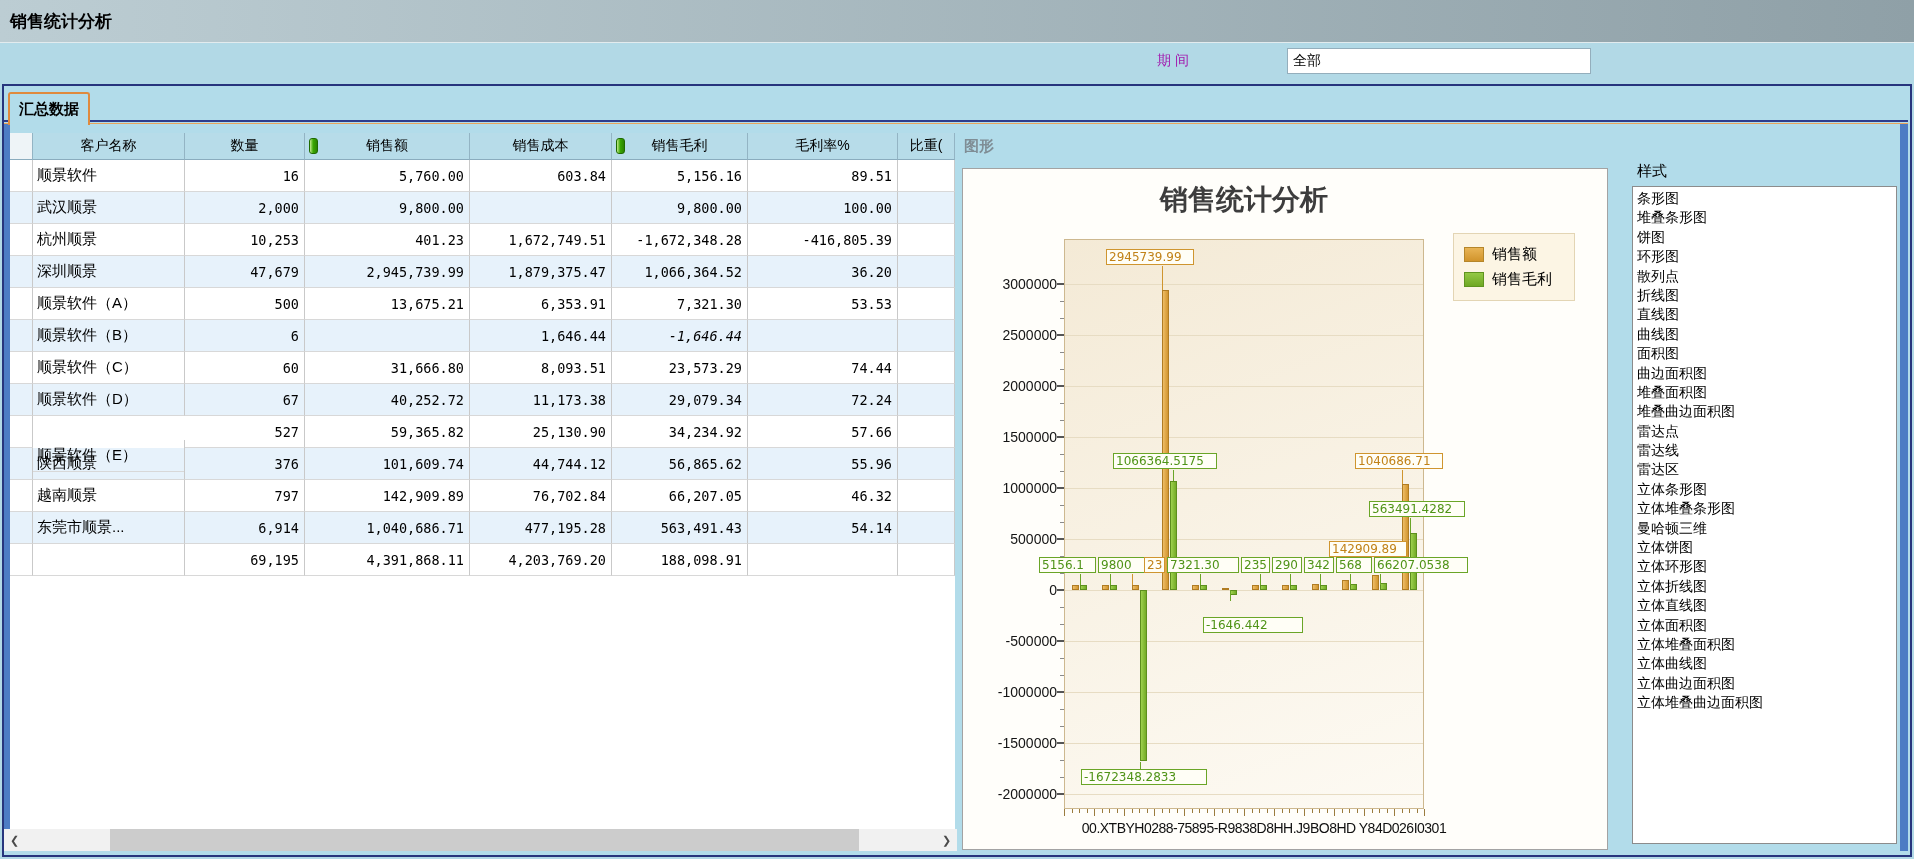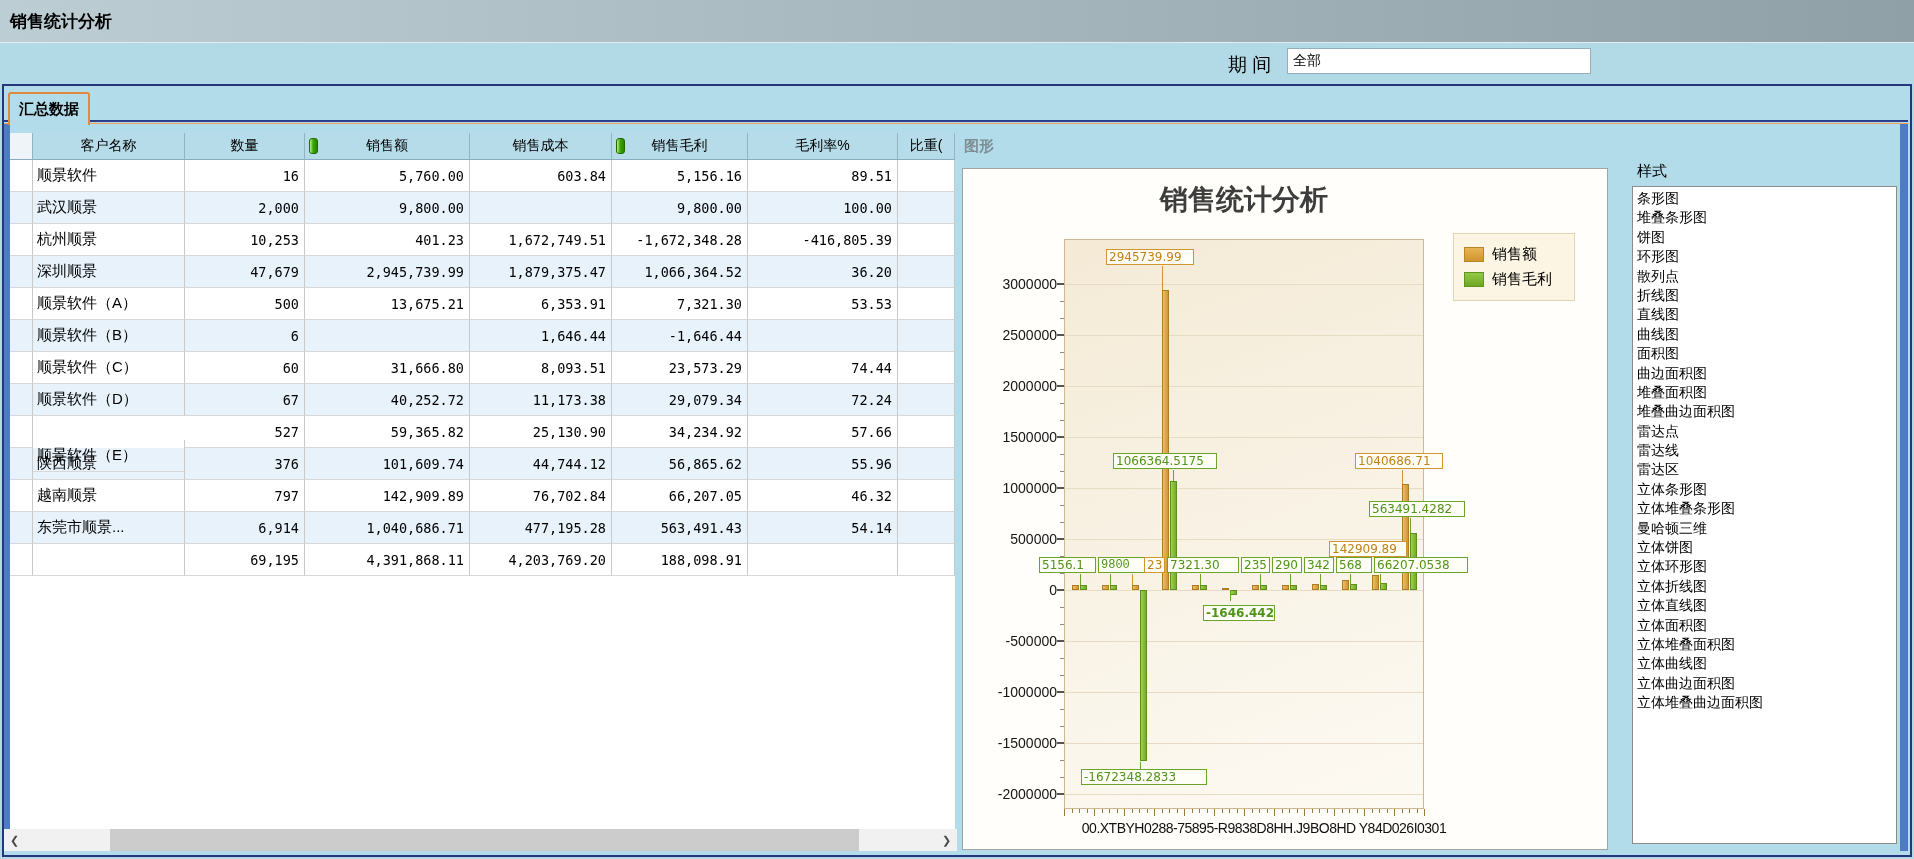--- a/index.html
+++ b/index.html
@@ -6,21 +6,21 @@
   body{width:1914px;height:859px;position:relative;overflow:hidden;background:#b2d9e6;
        font-family:"Liberation Sans","DejaVu Sans",sans-serif;}
 
   
   #titlebar{position:absolute;left:0;top:0;width:1914px;height:42px;
     background:linear-gradient(to right,#bccdd3,#8fa0a7);border-bottom:1px solid #e2ebee}
   #title{position:absolute;left:10px;top:10px;font-size:17px;font-weight:bold;color:#000}
 
   
   #strip{position:absolute;left:0;top:43px;width:1914px;height:38px;background:#b2d9e6}
-  #period-label{position:absolute;left:1228px;top:52px;font-size:19px;color:#000000}
+  #period-label{position:absolute;left:1157px;top:52px;font-size:14px;color:#a21caf}
   #period-input{position:absolute;left:1287px;top:48px;width:292px;height:22px;
     border:1px solid #94aebc;font-size:14px;padding:1px 5px;background:#fff;
     font-family:"Liberation Sans","DejaVu Sans",sans-serif}
 
   
   #container{position:absolute;left:2px;top:84px;width:1906px;height:769px;
     border:2px solid #27357d;background:#b2dcea}
   #line-navy{position:absolute;left:4px;top:120px;width:1904px;height:2px;background:#2c3c8d}
   #line-orange{position:absolute;left:4px;top:123px;width:1904px;height:1px;background:#e8a55c}
   #side-strip-l{position:absolute;left:4px;top:124px;width:6px;height:727px;background:#4d7cc4}
@@ -191,21 +191,21 @@
       <div class="tcell num" style="width: 136px;">7,321.30</div>
       <div class="tcell num" style="width: 150px;">53.53</div>
       <div class="tcell " style="width: 57px;"></div>
     </div>
     <div class="trow alt">
       <div class="tcell " style="width: 23px;"></div>
       <div class="tcell name" style="width: 152px;">顺景软件（B）</div>
       <div class="tcell num" style="width: 120px;">6</div>
       <div class="tcell num" style="width: 165px;"></div>
       <div class="tcell num" style="width: 142px;">1,646.44</div>
-      <div class="tcell num" style="width: 136px;">-1,646.44</div>
+      <div class="tcell num" style="width: 136px; font-style: italic;">-1,646.44</div>
       <div class="tcell num" style="width: 150px;"></div>
       <div class="tcell " style="width: 57px;"></div>
     </div>
     <div class="trow">
       <div class="tcell " style="width: 23px;"></div>
       <div class="tcell name" style="width: 152px;">顺景软件（C）</div>
       <div class="tcell num" style="width: 120px;">60</div>
       <div class="tcell num" style="width: 165px;">31,666.80</div>
       <div class="tcell num" style="width: 142px;">8,093.51</div>
       <div class="tcell num" style="width: 136px;">23,573.29</div>
@@ -432,37 +432,37 @@
     <div class="leader lg" style="left: 210px; top: 301px; height: 11px;"></div>
     <div class="callout cg" style="left: 150px; top: 284px; z-index: 3; width: 104px;">1066364.5175</div>
     <div class="leader lo" style="left: 439px; top: 301px; height: 14px;"></div>
     <div class="callout co" style="left: 392px; top: 284px; z-index: 3; width: 88px;">1040686.71</div>
     <div class="leader lg" style="left: 447px; top: 349px; height: 15px;"></div>
     <div class="callout cg" style="left: 406px; top: 332px; z-index: 3; width: 96px;">563491.4282</div>
     <div class="callout co" style="left: 366px; top: 372px; z-index: 1; width: 78px;">142909.89</div>
     <div class="leader lg" style="left: 117px; top: 405px; height: 11px;"></div>
     <div class="callout cg" style="left: 76px; top: 388px; z-index: 3; width: 57px;">5156.1</div>
     <div class="leader lg" style="left: 147px; top: 405px; height: 11px;"></div>
-    <div class="callout cg" style="left: 135px; top: 388px; z-index: 3; width: 60px; font-family: Liberation Mono, monospace;">9800</div>
+    <div class="callout cg" style="left: 135px; top: 388px; z-index: 3; width: 60px;">9800</div>
     <div class="leader lo" style="left: 169px; top: 405px; height: 11px;"></div>
     <div class="callout co" style="left: 181px; top: 388px; z-index: 3; width: 21px;">23</div>
     <div class="leader lg" style="left: 237px; top: 405px; height: 11px;"></div>
     <div class="callout cg" style="left: 204px; top: 388px; z-index: 3; width: 72px;">7321.30</div>
     <div class="leader lg" style="left: 297px; top: 405px; height: 11px;"></div>
     <div class="callout cg" style="left: 278px; top: 388px; z-index: 3; width: 29px;">235</div>
     <div class="leader lg" style="left: 327px; top: 405px; height: 11px;"></div>
     <div class="callout cg" style="left: 309px; top: 388px; z-index: 3; width: 30px;">290</div>
     <div class="leader lg" style="left: 357px; top: 405px; height: 11px;"></div>
     <div class="callout cg" style="left: 341px; top: 388px; z-index: 3; width: 30px;">342</div>
     <div class="leader lg" style="left: 387px; top: 405px; height: 11px;"></div>
     <div class="callout cg" style="left: 373px; top: 388px; z-index: 3; width: 36px;">568</div>
     <div class="leader lg" style="left: 417px; top: 405px; height: 11px;"></div>
     <div class="callout cg" style="left: 411px; top: 388px; z-index: 3; width: 94px;">66207.0538</div>
     <div class="leader lg" style="left: 267px; top: 421px; height: 11px;"></div>
-    <div class="callout cg" style="left: 240px; top: 436px; z-index: 3; width: 72px; font-weight: bold;">-1646.442</div>
+    <div class="callout cg" style="left: 240px; top: 448px; z-index: 3; width: 100px;">-1646.442</div>
     <div class="leader lg" style="left: 177px; top: 593px; height: 7px;"></div>
     <div class="callout cg" style="left: 118px; top: 600px; z-index: 3; width: 126px;">-1672348.2833</div>
   </div>
 
 <div id="style-label">样式</div>
 <div id="stylelist">
     <div class="litem">条形图</div>
     <div class="litem">堆叠条形图</div>
     <div class="litem">饼图</div>
     <div class="litem">环形图</div>

